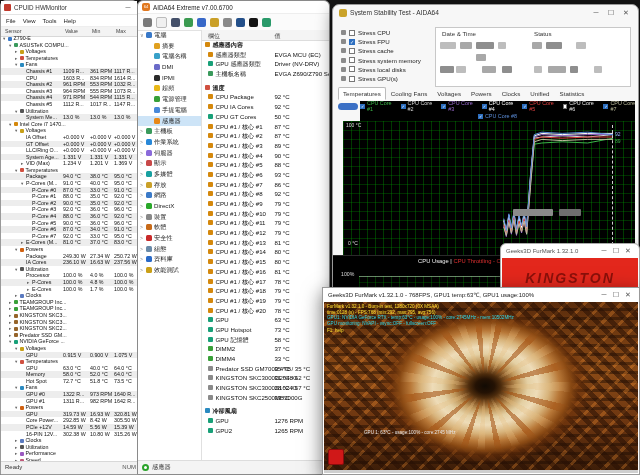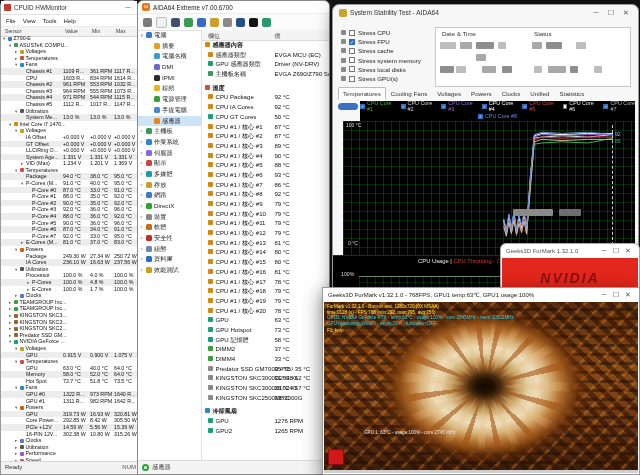--- a/index.html
+++ b/index.html
@@ -476,21 +476,21 @@
   </section>
 
   <section class="win" id="fms">
     <div class="tb">
       <span class="t nowrap">Geeks3D FurMark 1.32.1.0</span>
       <span class="tbtn">─</span>
       <span class="tbtn">☐</span>
       <span class="tbtn">✕</span>
     </div>
     <div class="banner">
-      <div class="logo">NVIDIA</div>
+      <div class="logo">KINGSTON</div>
     </div>
   </section>
 
   <section class="win" id="fmm">
     <div class="tb">
       <span class="t nowrap">Geeks3D FurMark v1.32.1.0 - 768FPS, GPU1 temp:63℃, GPU1 usage:100%</span>
       <span class="tbtn">─</span>
       <span class="tbtn">☐</span>
       <span class="tbtn">✕</span>
     </div>

